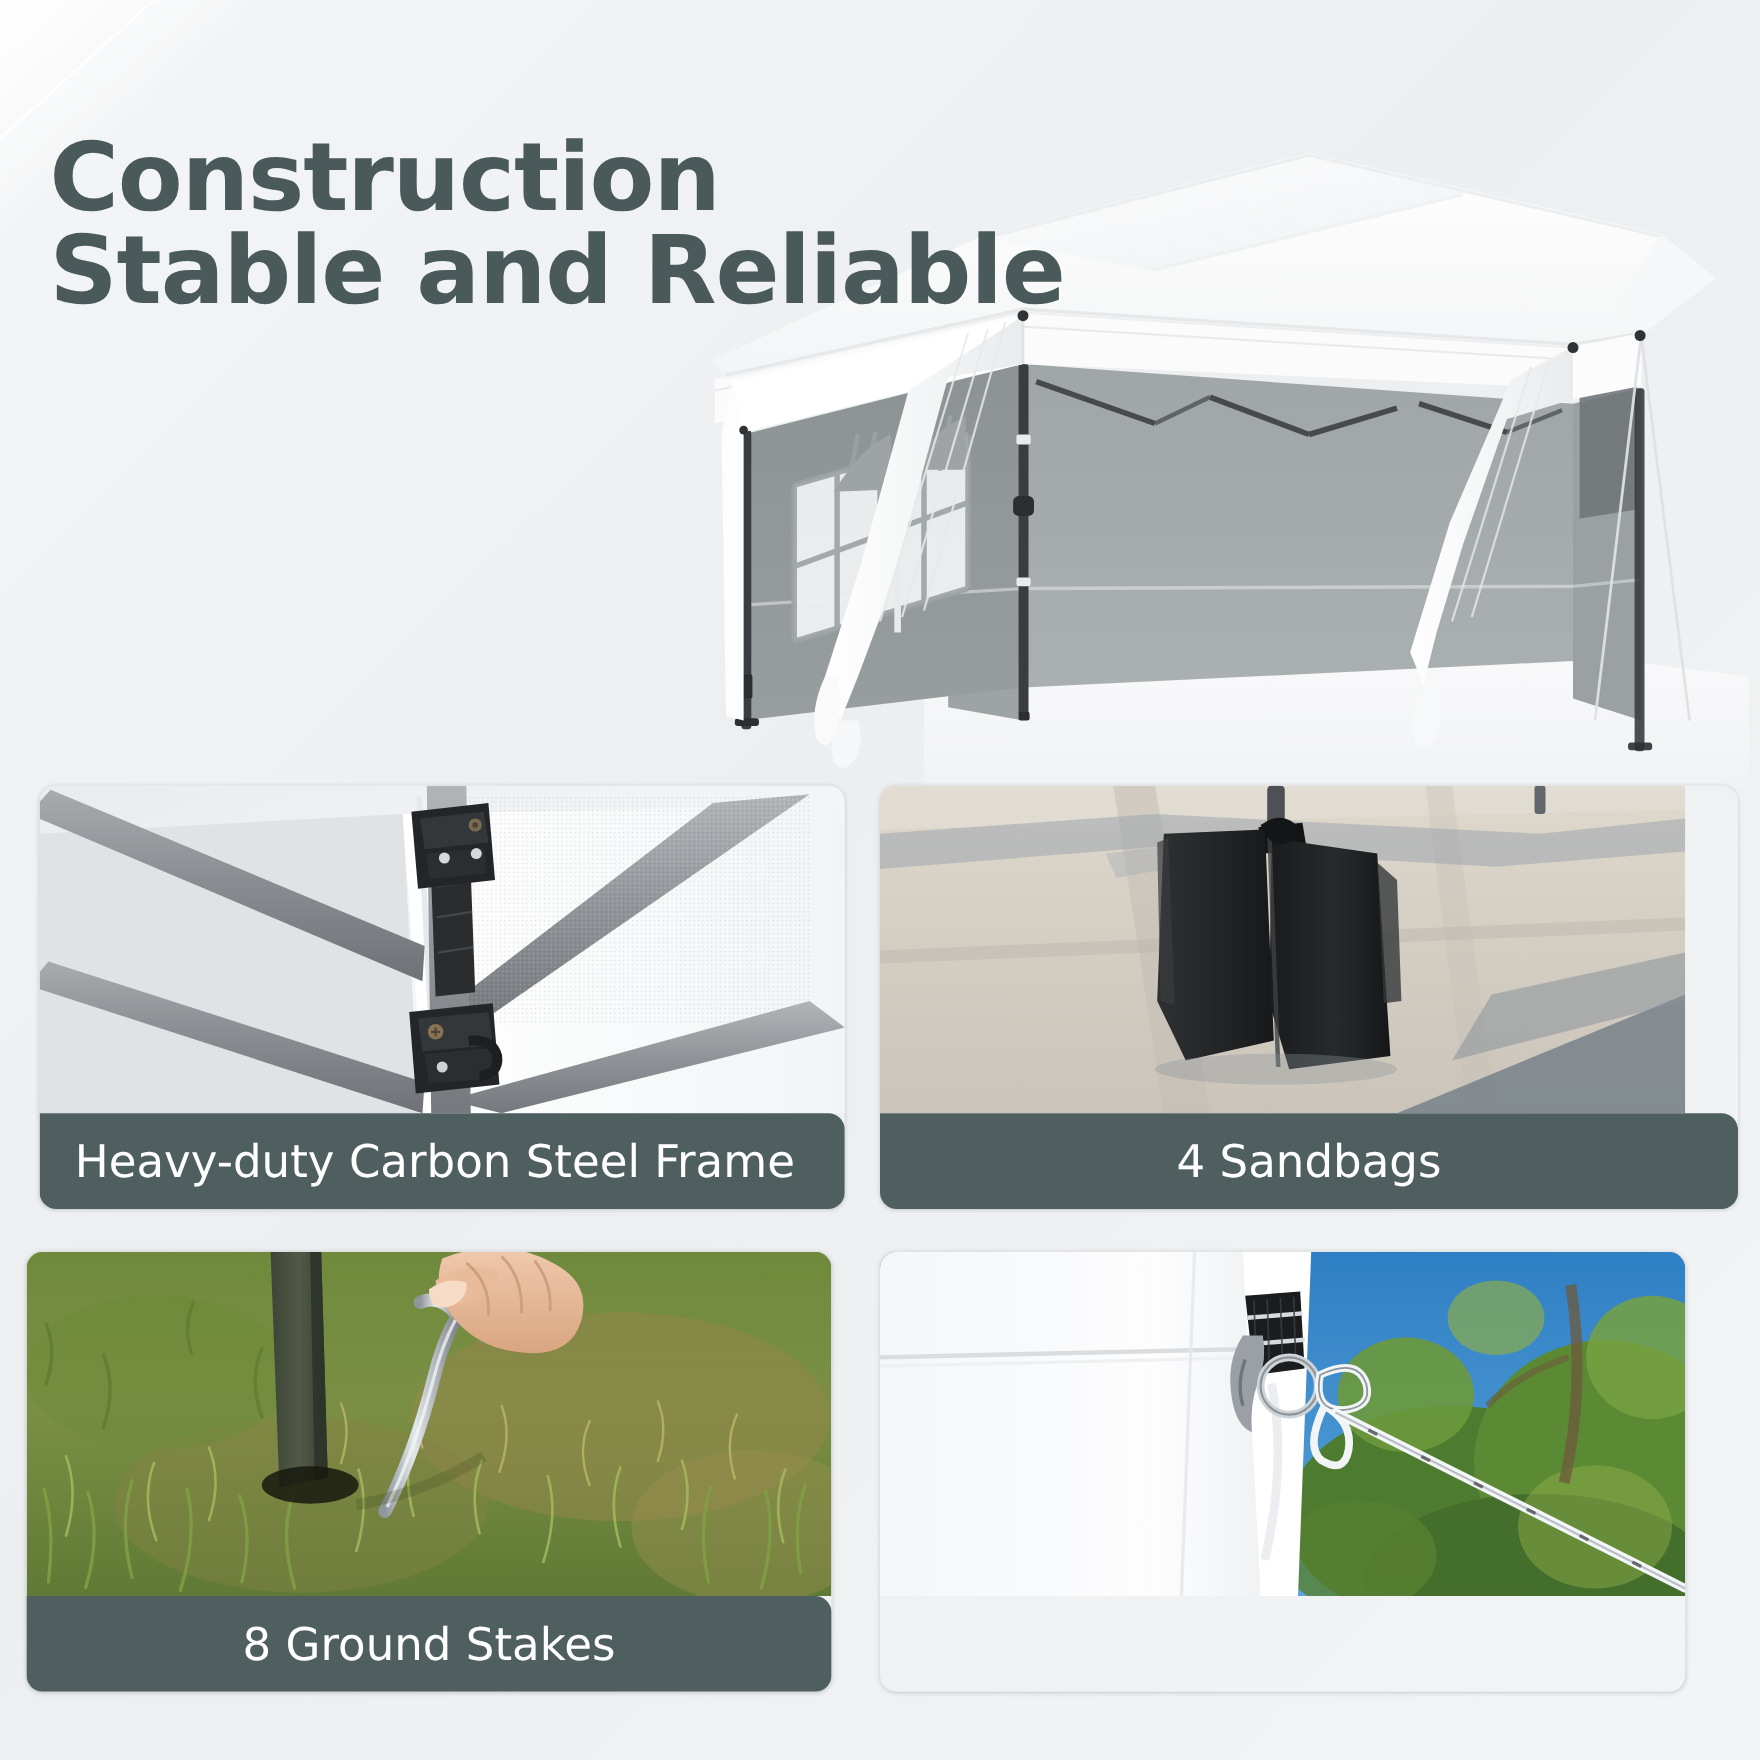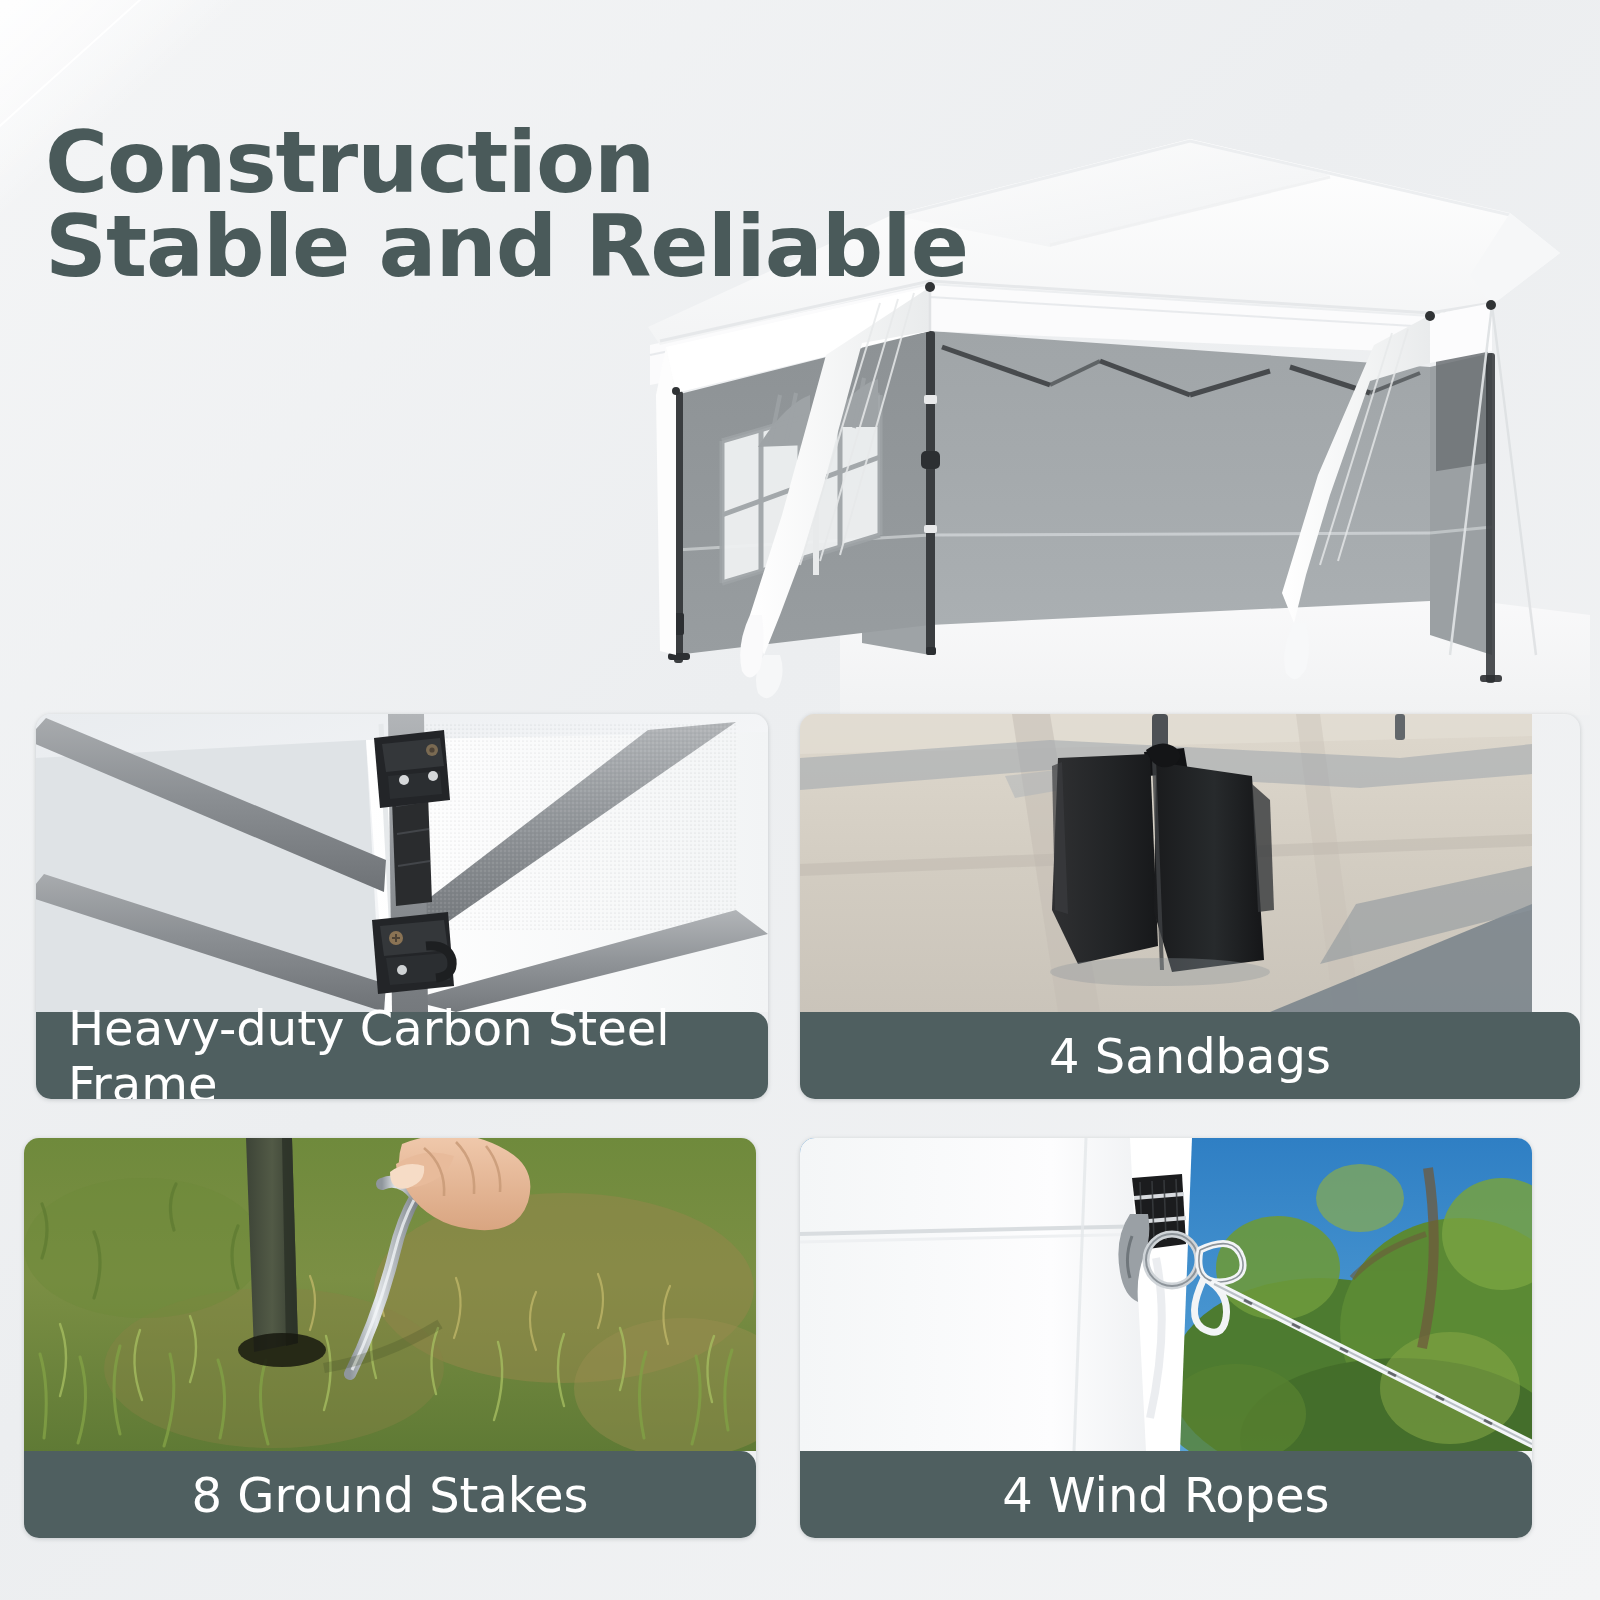--- a/index.html
+++ b/index.html
@@ -38,21 +38,21 @@
     box-shadow:0 1px 4px rgba(90,100,105,.28);}
   .p-tl{left:36px;top:714px;width:732px;height:385px;}
   .p-tr{left:800px;top:714px;width:732px;height:385px;padding-left:48px;}
   .p-bl{left:24px;top:1138px;width:732px;height:400px;}
   .p-br{left:800px;top:1138px;width:732px;height:400px;}
 
   .pic{position:absolute;left:0;top:0;right:0;height:298px;overflow:hidden;}
   .p-bl .pic,.p-br .pic{height:313px;}
   .cap{position:absolute;left:0;right:0;bottom:0;height:87px;
     background:#4f5f60;color:#fff;display:flex;align-items:center;
-    font-size:48px;font-weight:400;font-family:"DejaVu Sans", sans-serif;}
+    font-size:41px;font-weight:400;font-family:"DejaVu Sans", sans-serif;}
   .cap.left{padding-left:32px;}
   .cap.center{justify-content:center;}
   .p-tl .cap{border-top-right-radius:15px;}
   .p-tr .cap{border-top-right-radius:15px;}
   .p-bl .cap{border-top-right-radius:15px;}
   .p-br .cap{border-top-right-radius:15px;}
 
   svg{display:block;}
 </style>
 </head>
@@ -522,14 +522,13 @@
       <g stroke="#44484c" stroke-width="3" opacity=".75">
         <path d="M444 162 l8 4"></path>
           <path d="M492 186 l8 4"></path>
           <path d="M540 210 l8 4"></path>
         <path d="M588 234 l8 4"></path>
           <path d="M636 258 l8 4"></path>
           <path d="M684 282 l8 4"></path>
       </g>
     </svg>
   </div>
-  <div class="cap center">4 Wind Ropes</div>
 </div>
 
 </body></html>

